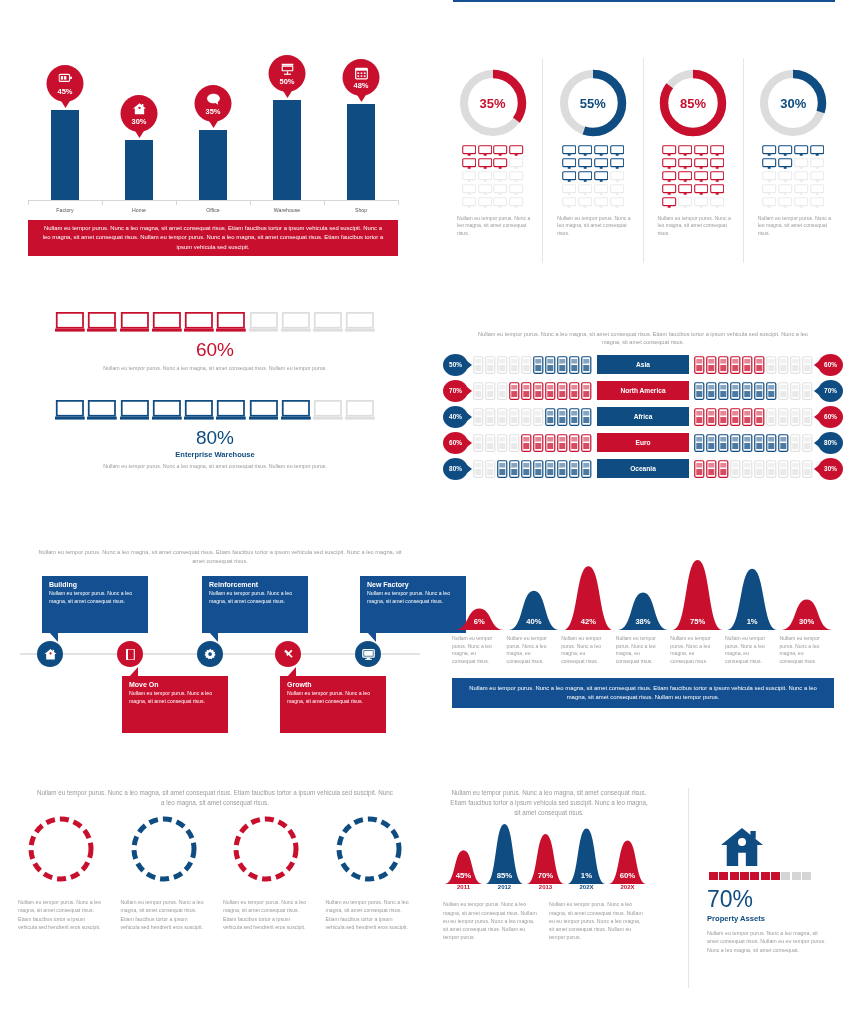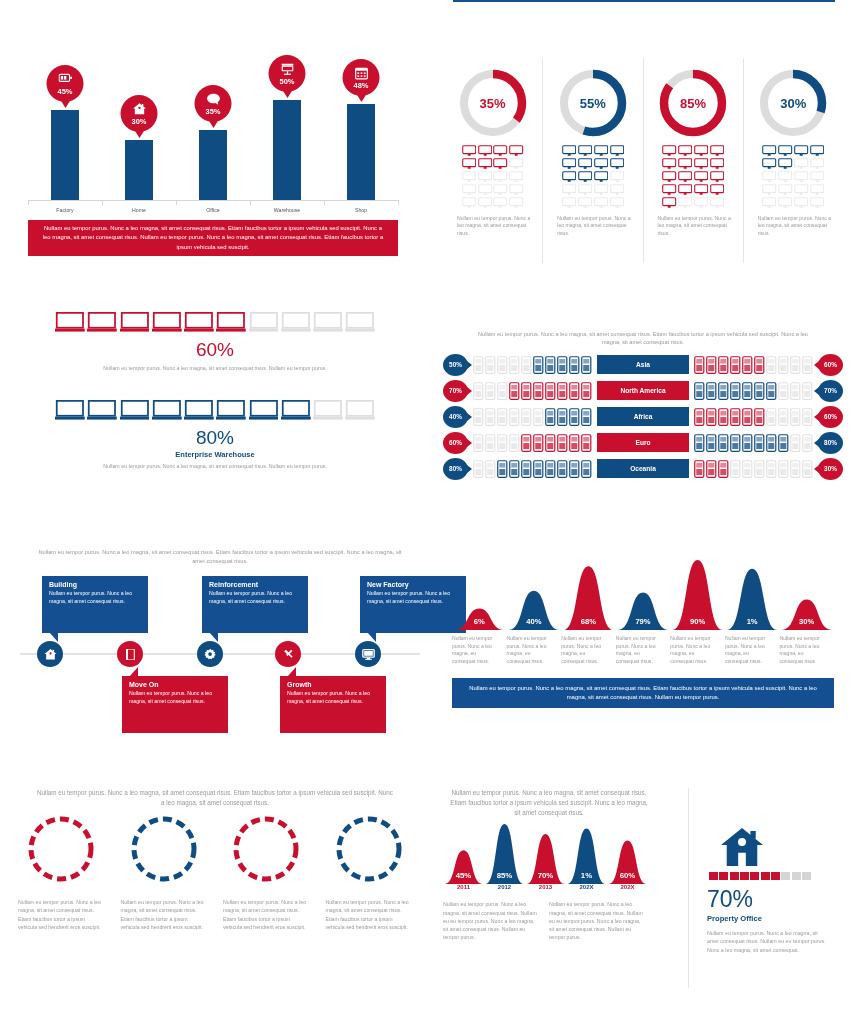--- a/index.html
+++ b/index.html
@@ -1773,23 +1773,23 @@
         <path d="M2.1828571428571415 72 C17.244571428571426 72 14.23222857142857 50.4 27.285714285714285 50.4 C40.3392 50.4 37.326857142857136 72 52.388571428571424 72 Z" fill="#c8102e"></path>
         <path d="M56.754285714285714 72 C71.816 72 68.80365714285715 32.8 81.85714285714286 32.8 C94.91062857142857 32.8 91.89828571428572 72 106.96000000000001 72 Z" fill="#0f4c81"></path>
         <path d="M111.32571428571427 72 C126.38742857142856 72 123.3750857142857 8.160000000000004 136.42857142857142 8.160000000000004 C149.48205714285714 8.160000000000004 146.46971428571428 72 161.53142857142856 72 Z" fill="#c8102e"></path>
         <path d="M165.89714285714285 72 C180.95885714285714 72 177.94651428571427 34.559999999999995 191 34.559999999999995 C204.05348571428573 34.559999999999995 201.04114285714286 72 216.10285714285715 72 Z" fill="#0f4c81"></path>
         <path d="M220.4685714285714 72 C235.5302857142857 72 232.51794285714283 2 245.57142857142856 2 C258.6249142857143 2 255.6125714285714 72 270.6742857142857 72 Z" fill="#c8102e"></path>
         <path d="M275.03999999999996 72 C290.10171428571425 72 287.0893714285714 10.799999999999997 300.1428571428571 10.799999999999997 C313.19634285714284 10.799999999999997 310.18399999999997 72 325.24571428571426 72 Z" fill="#0f4c81"></path>
         <path d="M329.6114285714286 72 C344.67314285714286 72 341.6608 41.599999999999994 354.7142857142857 41.599999999999994 C367.76777142857145 41.599999999999994 364.7554285714286 72 379.81714285714287 72 Z" fill="#c8102e"></path>
       </svg>
       <div class="bell-val" style="left: 27.2857px;">6%</div>
       <div class="bell-val" style="left: 81.8571px;">40%</div>
-      <div class="bell-val" style="left: 136.429px;">68%</div>
-      <div class="bell-val" style="left: 191px;">79%</div>
-      <div class="bell-val" style="left: 245.571px;">90%</div>
+      <div class="bell-val" style="left: 136.429px;">42%</div>
+      <div class="bell-val" style="left: 191px;">38%</div>
+      <div class="bell-val" style="left: 245.571px;">75%</div>
       <div class="bell-val" style="left: 300.143px;">1%</div>
       <div class="bell-val" style="left: 354.714px;">30%</div>
     </div>
   <div class="bell-notes" id="bell-notes-host">
       <div class="bell-note">Nullam eu tempor purus. Nunc a leo magna, eu consequat risus.</div>
       <div class="bell-note">Nullam eu tempor purus. Nunc a leo magna, eu consequat risus.</div>
       <div class="bell-note">Nullam eu tempor purus. Nunc a leo magna, eu consequat risus.</div>
       <div class="bell-note">Nullam eu tempor purus. Nunc a leo magna, eu consequat risus.</div>
       <div class="bell-note">Nullam eu tempor purus. Nunc a leo magna, eu consequat risus.</div>
       <div class="bell-note">Nullam eu tempor purus. Nunc a leo magna, eu consequat risus.</div>
@@ -1862,15 +1862,15 @@
       <div class="prop-seg" style="background: rgb(200, 16, 46);"></div>
       <div class="prop-seg" style="background: rgb(200, 16, 46);"></div>
       <div class="prop-seg" style="background: rgb(200, 16, 46);"></div>
       <div class="prop-seg" style="background: rgb(200, 16, 46);"></div>
       <div class="prop-seg" style="background: rgb(200, 16, 46);"></div>
       <div class="prop-seg" style="background: rgb(213, 213, 213);"></div>
       <div class="prop-seg" style="background: rgb(213, 213, 213);"></div>
       <div class="prop-seg" style="background: rgb(213, 213, 213);"></div>
     </div>
   <div class="prop-pct">70%</div>
-  <div class="prop-title">Property Office</div>
+  <div class="prop-title">Property Assets</div>
   <div class="prop-note">Nullam eu tempor purus. Nunc a leo magna, sit amet consequat risus. Nullam eu eu tempor purus. Nunc a leo magna, sit amet consequat.</div>
 </div>
 
 </body></html>

